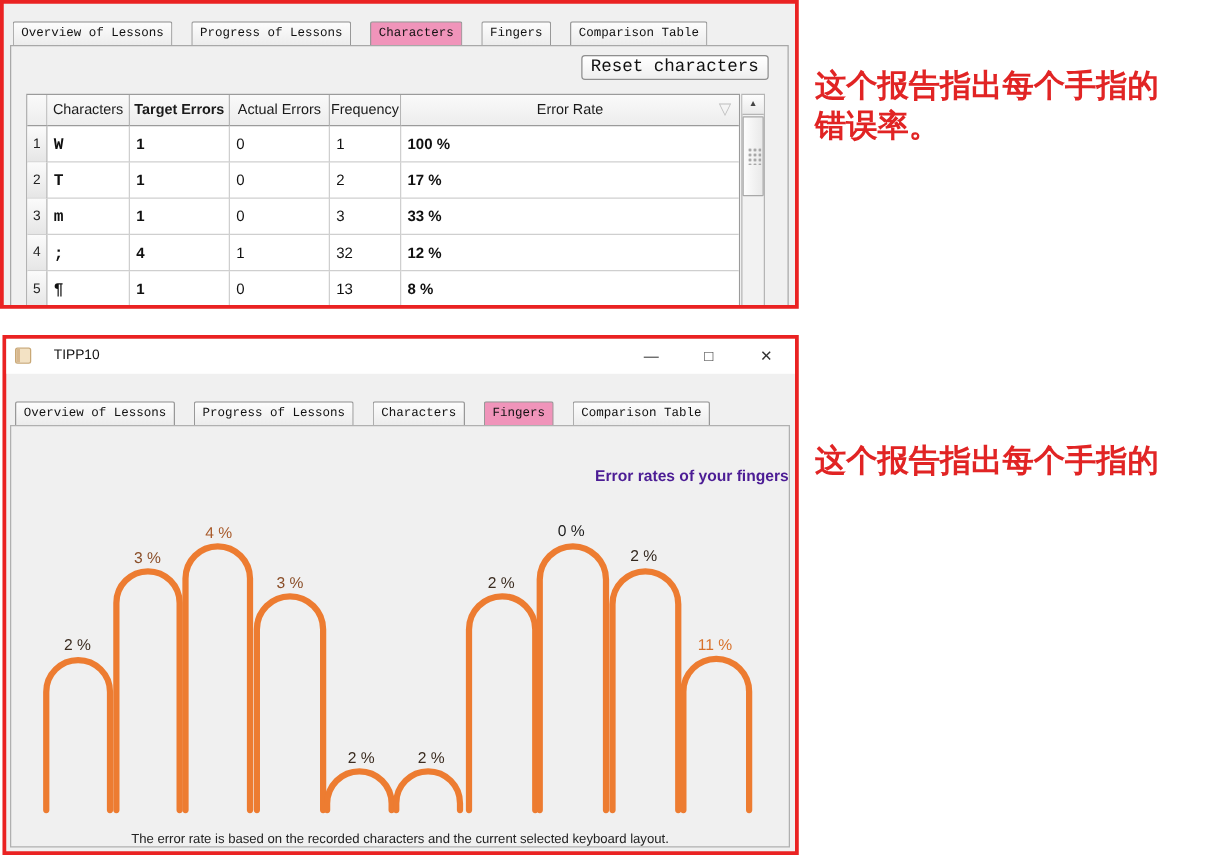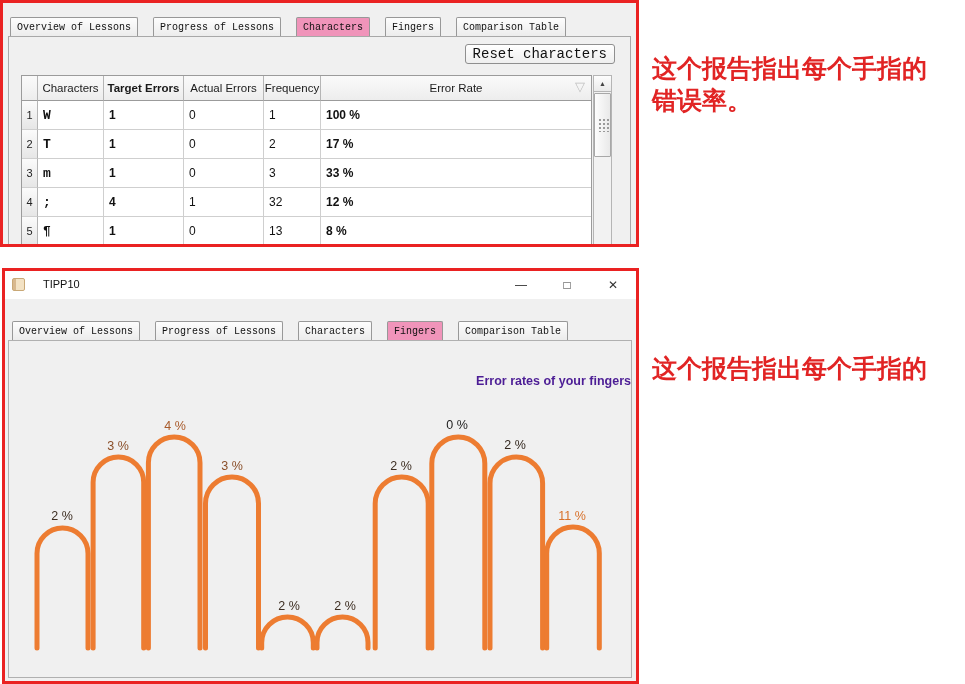--- a/index.html
+++ b/index.html
@@ -164,20 +164,21 @@
     <span class="win-title">TIPP10</span>
     <span class="wc wc-min">—</span>
     <span class="wc wc-max">□</span>
     <span class="wc wc-close">✕</span>
   </div>
 
   <div class="tabbar tabbar-bottom" id="bottom-tabs"><span class="tab">Overview of Lessons</span><span class="tab">Progress of Lessons</span><span class="tab">Characters</span><span class="tab selected">Fingers</span><span class="tab">Comparison Table</span></div>
 
   <div class="groupbox">
     <div class="chart-title">Error rates of your fingers</div>
+    <div class="chart-footer">The error rate is based on the recorded characters and the current selected keyboard layout.</div>
   </div>
 </section>
 
 <div class="annot annot-bottom">
   <div>这个报告指出每个手指的</div>
 </div>
 
 <svg id="fingers-svg">
     <path d="M 37 648 L 37 553.5 A 25.5 25.5 0 0 1 88 553.5 L 88 648" fill="none" stroke="#ed7c31" stroke-width="5" stroke-linecap="round"></path>
     <text x="62" y="520" text-anchor="middle" fill="#3c2d21" font-size="12.5" font-family="&quot;Liberation Sans&quot;, sans-serif">2 %</text>

